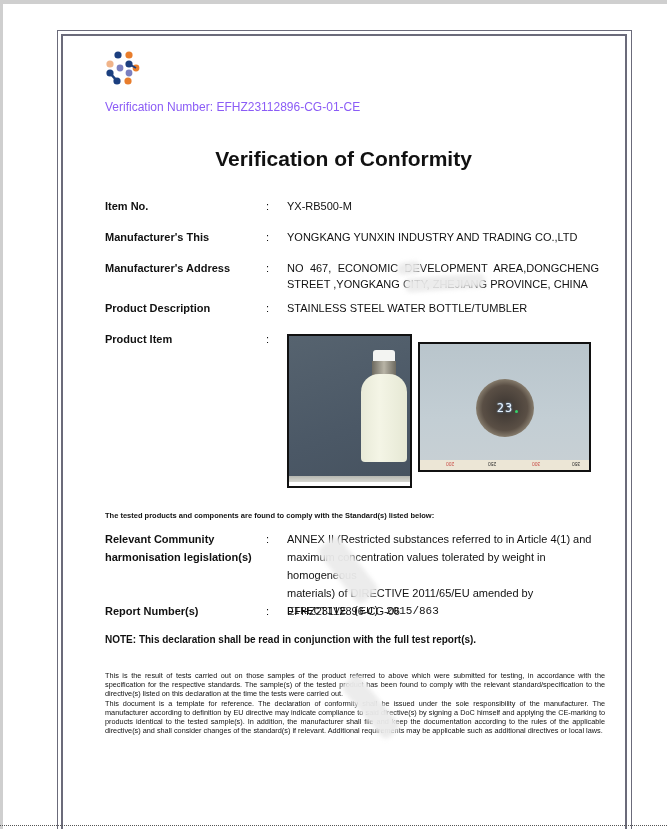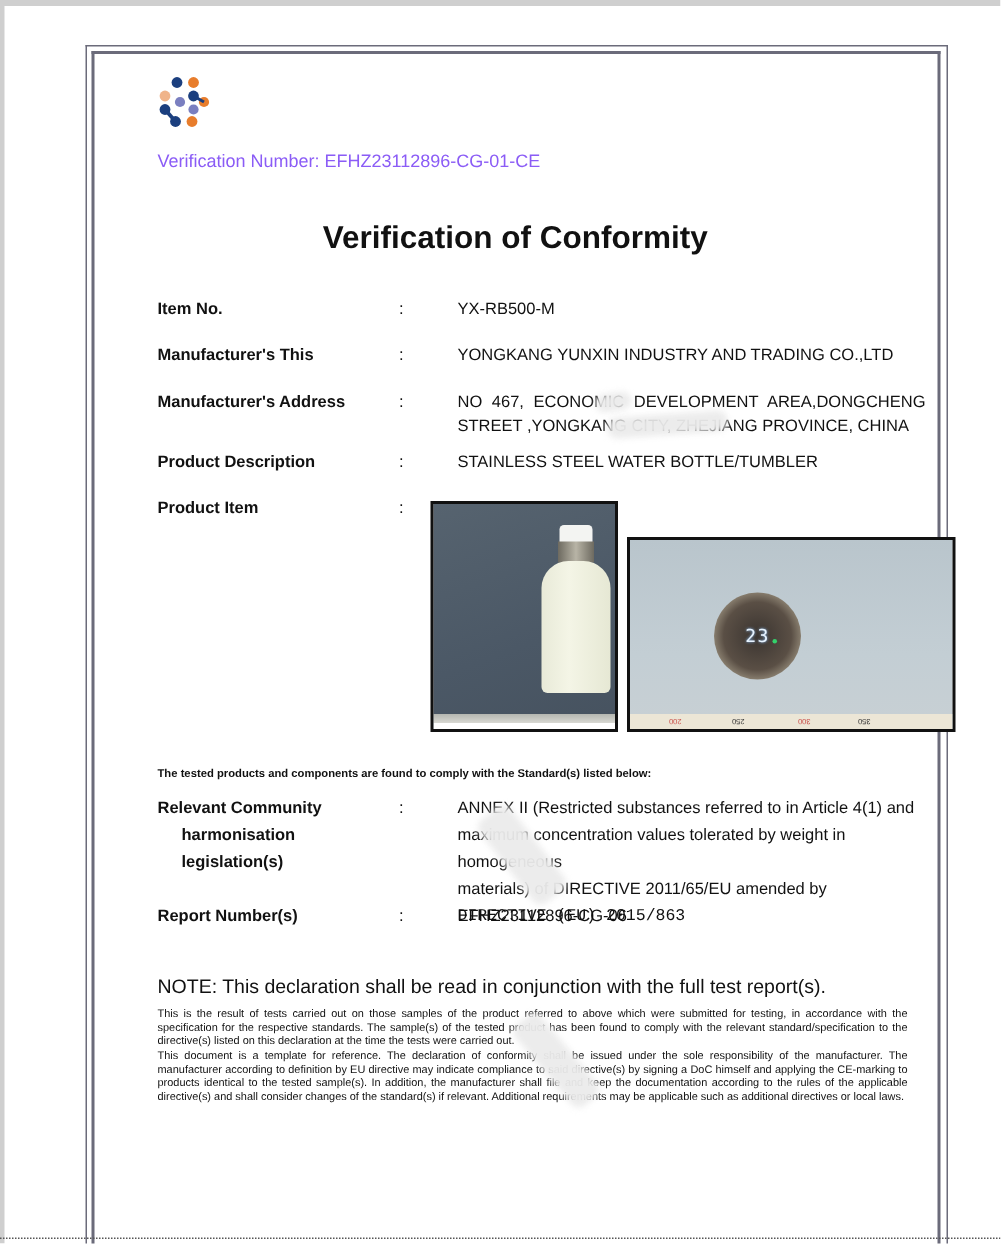--- a/index.html
+++ b/index.html
@@ -31,26 +31,26 @@
     line-height: 1;
   }
   .verif-num { position: absolute; left: 105px; top: 100px; font-size: 12px; color: #8b5cf6; }
   .title {
     position: absolute; left: 0; width: 687px; top: 147px; text-align: center;
     font-size: 21px; font-weight: bold; color: #111;
   }
   .row { position: absolute; left: 105px; width: 520px; font-size: 11px; }
   .row .lbl { position: absolute; left: 0; top: 0; font-weight: bold; width: 160px; line-height: 16px; }
   .row .colon { position: absolute; left: 161px; top: 0; line-height: 16px; }
-  .row .val { position: absolute; left: 200px; top: 0; width: 312px; line-height: 16px; }
+  .row .val { position: absolute; left: 182px; top: 0; width: 312px; line-height: 16px; }
   .photo {
     position: absolute; border: 2px solid #111; overflow: hidden;
   }
   .photo1 { left: 287px; top: 334px; width: 121px; height: 150px; background: linear-gradient(160deg,#56636f 0%,#4b5866 60%,#46525f 100%); }
-  .photo2 { left: 418px; top: 358px; width: 169px; height: 126px; background: linear-gradient(180deg,#b9c5cc 0%,#c3ced4 60%,#c8d0d4 100%); padding-left: 46px; }
+  .photo2 { left: 418px; top: 342px; width: 169px; height: 126px; background: linear-gradient(180deg,#b9c5cc 0%,#c3ced4 60%,#c8d0d4 100%); }
   .bottle-body {
     position: absolute; left: 72px; top: 38px; width: 46px; height: 88px;
     background: linear-gradient(90deg,#e8ead8 0%,#f4f5e6 40%,#e6e8d4 100%);
     border-radius: 18px 18px 4px 4px;
   }
   .bottle-neck {
     position: absolute; left: 83px; top: 25px; width: 24px; height: 14px;
     background: linear-gradient(90deg,#6d6a60,#b8b4a6,#6d6a60);
   }
   .bottle-cap {
@@ -73,21 +73,21 @@
   }
   .lid-dot { position: absolute; left: 95px; top: 66px; width: 3px; height: 3px; background: #34d16b; border-radius: 50%; }
   .ruler2 {
     position: absolute; left: 0; bottom: 0; width: 100%; height: 10px;
     background: #ece6d6;
   }
   .ruler2 span { position: absolute; top: 1px; font-size: 5px; color: #c9504a; transform: rotate(180deg); }
   .comply-note { position: absolute; left: 105px; top: 511px; font-size: 7.5px; font-weight: bold; color: #111; }
   .legal-lbl { line-height: 18px !important; }
   .legal-val { line-height: 18px !important; }
-  .note-title { position: absolute; left: 105px; top: 650px; font-size: 13px; font-weight: normal; color: #111; }
+  .note-title { position: absolute; left: 105px; top: 634px; font-size: 10px; font-weight: bold; color: #111; }
   .note-body {
     position: absolute; left: 105px; top: 671px; width: 500px;
     font-size: 7.3px; line-height: 9.2px; color: #111; text-align: justify;
   }
   .note-body p { margin: 0; text-align: justify; }
   .note-body p.last { text-align-last: left; }
   .smudge {
     position: absolute; background: rgba(235,235,235,0.95); filter: blur(2px); border-radius: 6px;
   }
 </style>
@@ -172,21 +172,21 @@
     <span style="left:112px;">300</span>
     <span style="left:152px; color:#333;">350</span>
   </div>
 </div>
 
 <div class="comply-note">The tested products and components are found to comply with the Standard(s) listed below:</div>
 
 <div class="row" style="top:530px;">
   <span class="lbl legal-lbl">
     <span style="display:block;">Relevant Community</span>
-    <span style="display:block;margin-left:16px;">harmonisation legislation(s)</span>
+    <span style="display:block;">harmonisation legislation(s)</span>
   </span>
   <span class="colon legal-lbl">:</span>
   <span class="val legal-val" style="width:330px;">
     <span style="display:block;">ANNEX II (Restricted substances referred to in Article 4(1) and</span>
     <span style="display:block;">maximum concentration values tolerated by weight in homogeneous</span>
     <span style="display:block;">materials) of DIRECTIVE 2011/65/EU amended by</span>
     <span style="display:block;font-family:Liberation Mono, monospace;">DIRECTIVE (EU) 2015/863</span>
   </span>
 </div>
 <div class="smudge" style="left:335px; top:535px; width:26px; height:70px; transform:rotate(-38deg);"></div>

